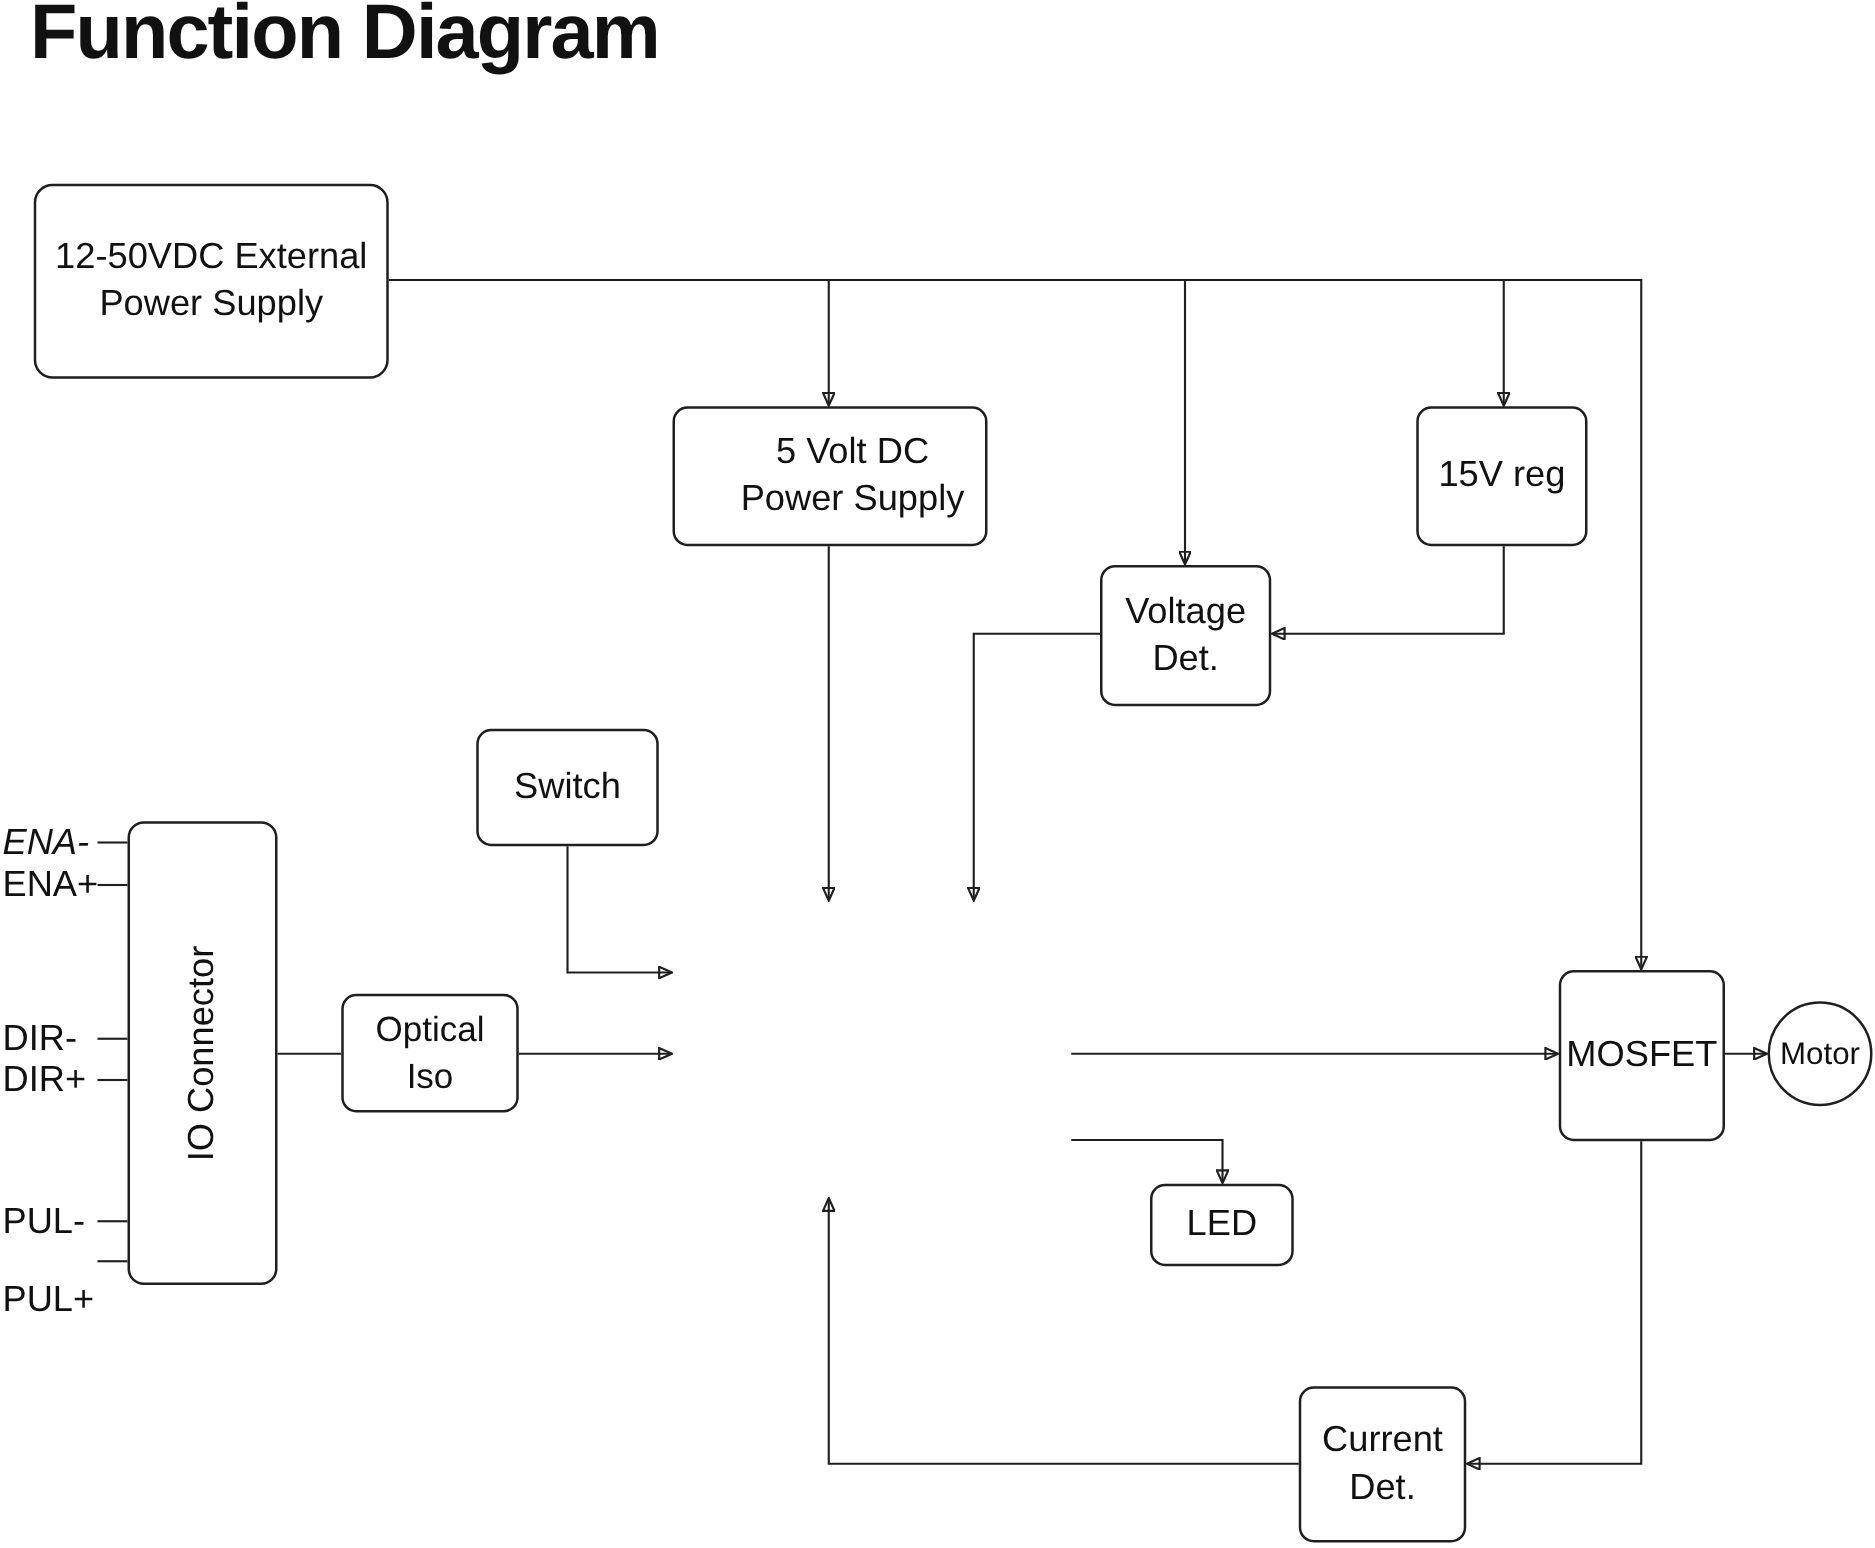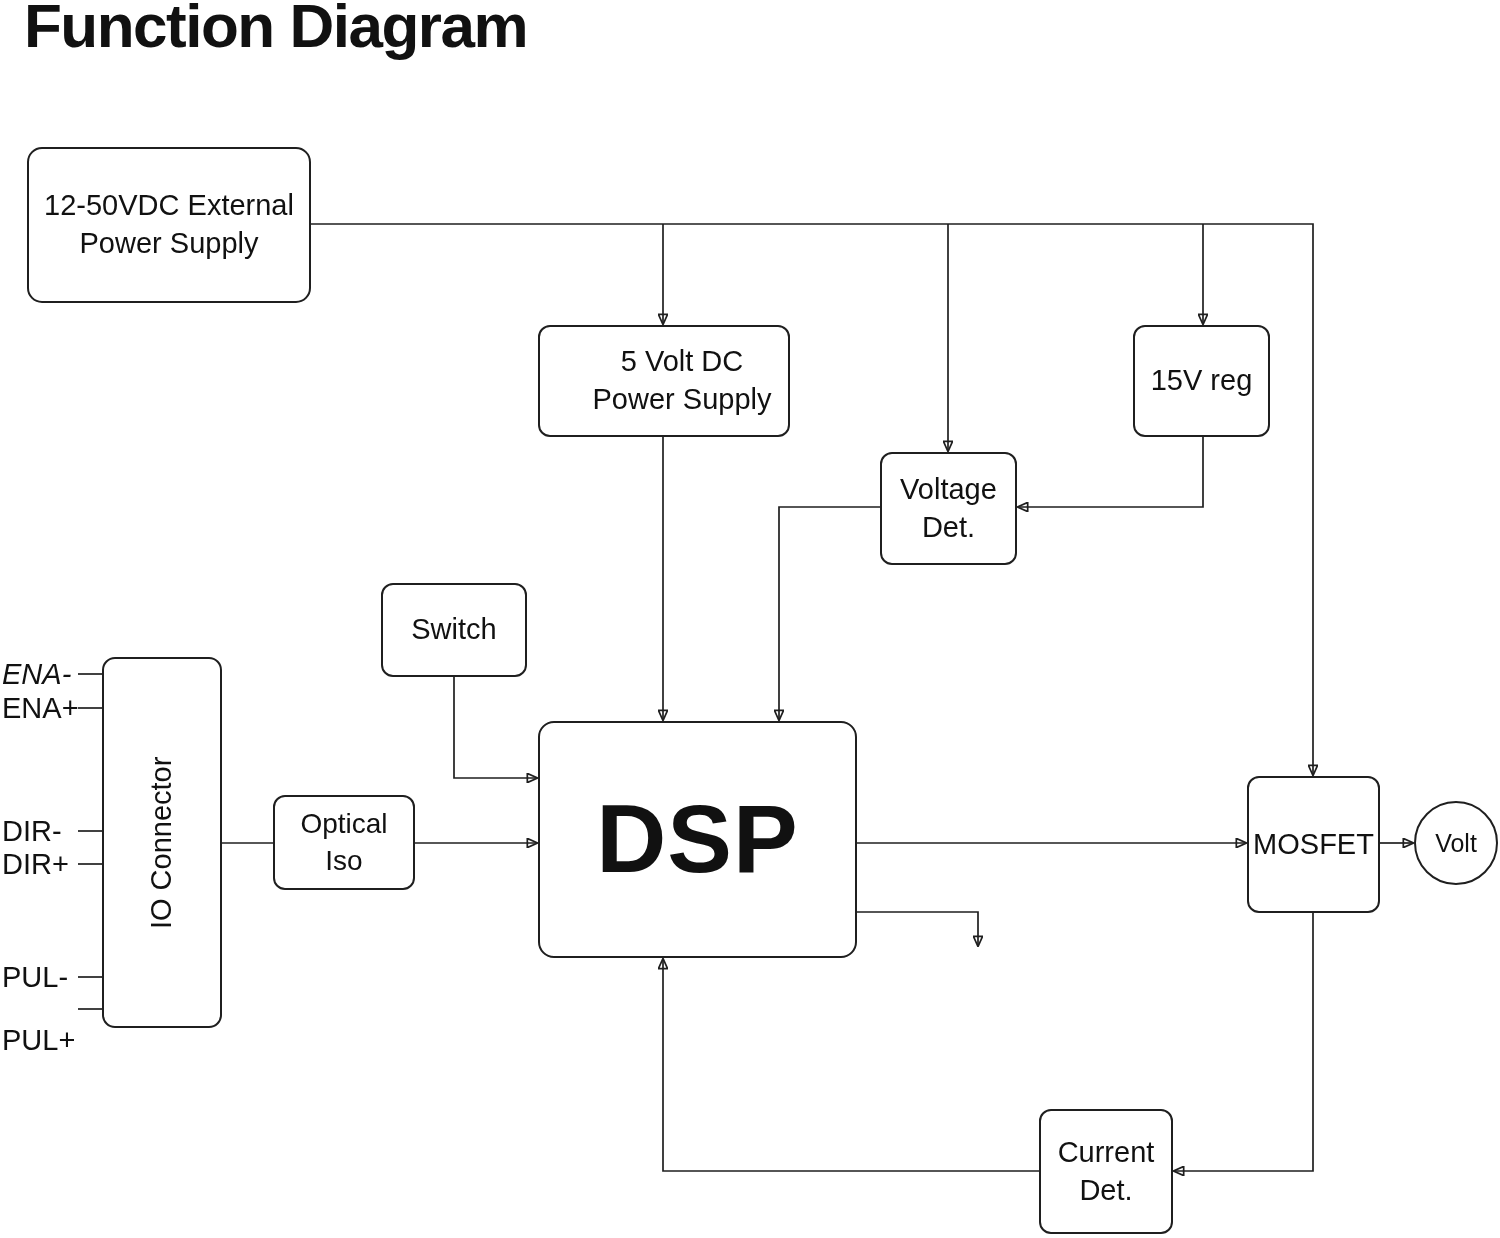--- a/index.html
+++ b/index.html
@@ -104,32 +104,32 @@
 
   <div class="box b-io">
     <span class="vert">IO Connector</span>
   </div>
 
   <div class="box b-opt">
     <span class="ln">Optical</span>
     <span class="ln">Iso</span>
   </div>
 
-  <div class="box b-dsp">
-    <span class="ln">DSP</span>
-  </div>
 
   <div class="box b-mosfet">
     <span class="ln">MOSFET</span>
   </div>
 
   <div class="box b-motor">
-    <span class="ln">Volt</span>
+    <span class="ln">Motor</span>
   </div>
 
+  <div class="box b-led">
+    <span class="ln">LED</span>
+  </div>
 
   <div class="box b-cdet">
     <span class="ln">Current</span>
     <span class="ln">Det.</span>
   </div>
 
   <div class="pin pin-ena-minus">ENA-</div>
   <div class="pin pin-ena-plus">ENA+</div>
   <div class="pin pin-dir-minus">DIR-</div>
   <div class="pin pin-dir-plus">DIR+</div>

